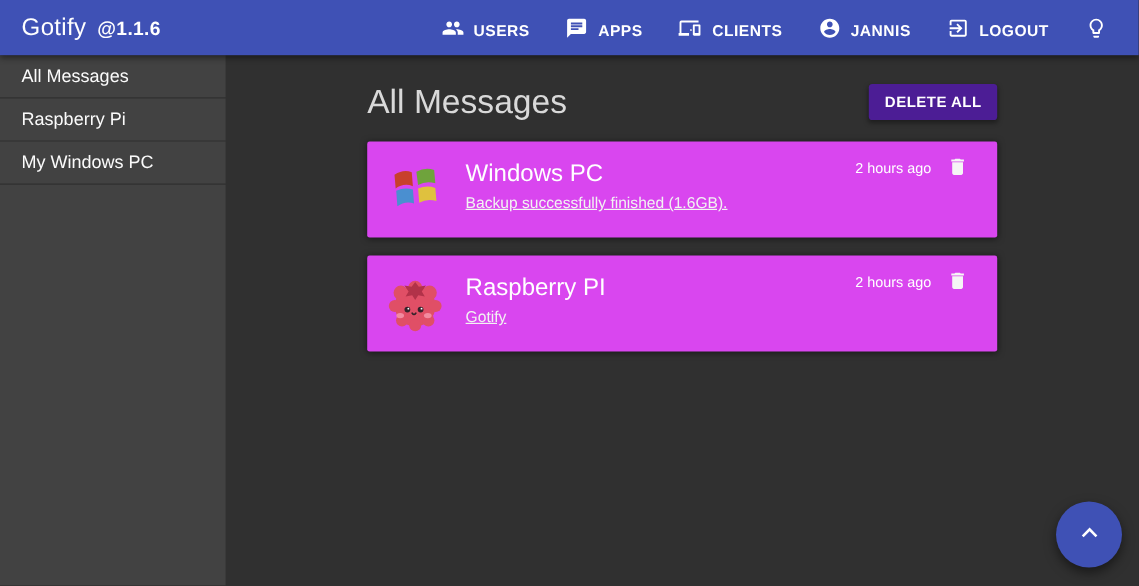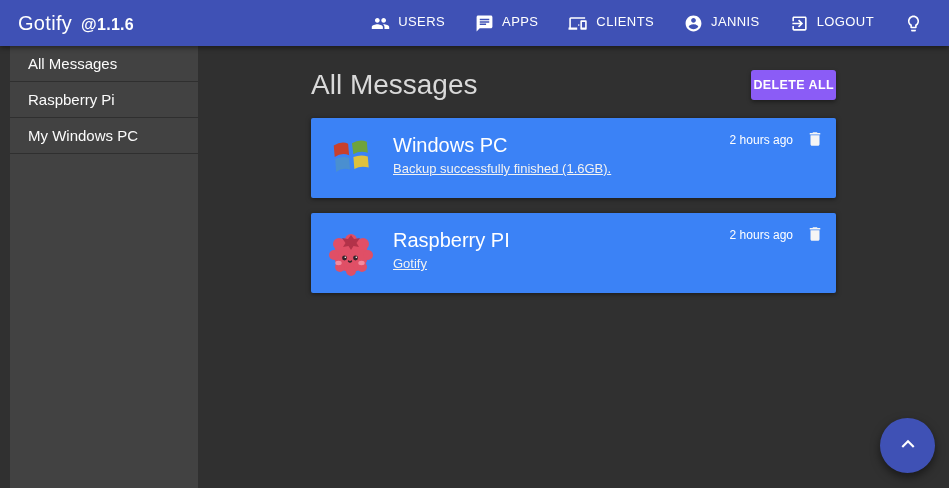--- a/index.html
+++ b/index.html
@@ -21,29 +21,29 @@
     align-items: center;
     padding: 0 26px 0 18px;
     box-shadow: 0 2px 5px rgba(0,0,0,0.45);
     z-index: 10;
   }
   .brand { display: flex; align-items: baseline; gap: 9px; }
   .brand-name { font-size: 20px; font-weight: 500; letter-spacing: 0.3px; }
   .brand-version { font-size: 16px; font-weight: 700; letter-spacing: 0.3px; }
   .nav-items { margin-left: auto; display: flex; align-items: center; gap: 30px; }
   .nav-item {
-    display: flex; align-items: flex-start; gap: 8px;
+    display: flex; align-items: flex-end; gap: 8px;
     color: #fff; text-decoration: none; cursor: pointer;
-    font-size: 13px; font-weight: 400; letter-spacing: 0.4px;
+    font-size: 13px; font-weight: 700; letter-spacing: 0.4px;
     background: none; border: none; font-family: inherit;
   }
   .nav-item svg { display: block; }
 
   
-  .page { display: flex; height: 442px; margin-left: 10px; }
+  .page { display: flex; height: 442px; }
   .sidebar {
     width: 188px;
     background: #424242;
     flex: none;
   }
   .sidebar-item {
     height: 36px;
     display: flex; align-items: center;
     padding-left: 18px;
     font-size: 15px;
@@ -59,45 +59,45 @@
   .content { width: 525px; margin: 0 auto; }
 
   
   .heading-row {
     margin-top: 23px;
     margin-bottom: 17px;
     display: flex; align-items: center; justify-content: space-between;
   }
   .page-title { font-size: 28px; font-weight: 400; color: #d9d9d9; }
   .delete-all-btn {
-    background: #8b5cf6; color: #fff;
+    background: #4c1d95; color: #fff;
     border: none; border-radius: 3px;
     font-family: inherit; font-size: 12.5px; font-weight: 700; letter-spacing: 0.4px;
-    padding: 8px 2px; cursor: pointer;
+    padding: 8px 13px; cursor: pointer;
     box-shadow: 0 2px 4px rgba(0,0,0,0.4);
   }
 
   
   .card {
     position: relative;
     height: 80px;
-    background: #3b82f6;
+    background: #d946ef;
     border-radius: 2px;
     box-shadow: 0 1px 5px rgba(0,0,0,0.5);
     margin-bottom: 15px;
     display: flex; align-items: center;
     padding-left: 16px;
   }
   .card-icon { width: 48px; height: 48px; flex: none; display: flex; align-items: center; justify-content: center; }
   .card-icon svg { display: block; }
   .card-text { margin-left: 18px; padding-bottom: 6px; }
   .card-title { font-size: 20px; font-weight: 400; color: #fff; margin-bottom: 4px; }
   .card-body { font-size: 13px; color: #f2f2f2; text-decoration: underline; }
   .card-meta {
-    position: absolute; top: 12px; right: 12px;
+    position: absolute; top: 12px; right: 24px;
     display: flex; align-items: flex-start; gap: 13px;
   }
   .card-time { font-size: 12px; font-weight: 500; color: #fff; margin-top: 3px; }
   .trash-btn { background: none; border: none; cursor: pointer; padding: 0; }
 
   .end-text {
     text-align: center;
     font-size: 12px;
     color: #c9c9c9;
     margin-top: 7px;

